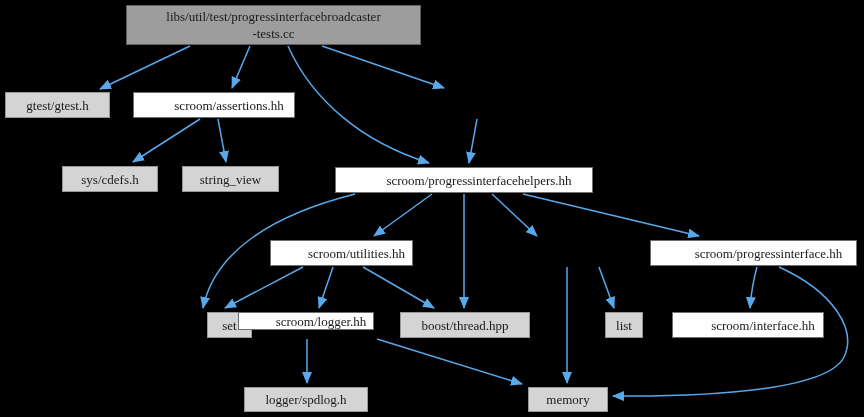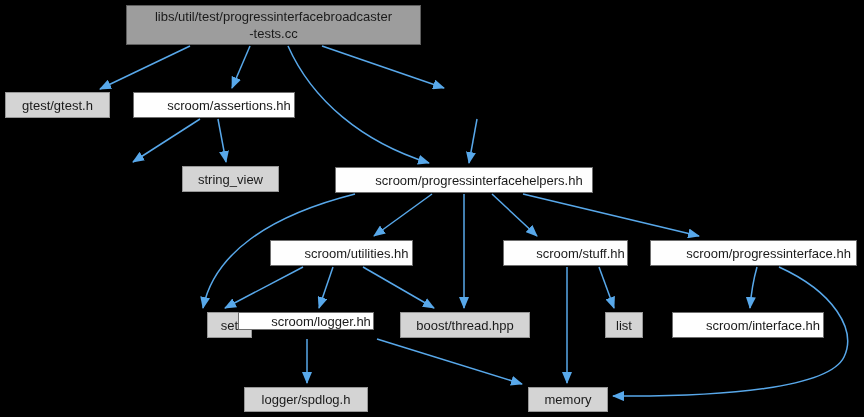--- a/index.html
+++ b/index.html
@@ -7,20 +7,21 @@
     padding: 0;
     background: #000;
     font-family: "Liberation Sans", sans-serif;
   }
   #canvas {
     position: relative;
     width: 864px;
     height: 417px;
     background: #000;
     overflow: hidden;
+    font-family: Liberation Serif, serif;
   }
   #edge-layer {
     position: absolute;
     left: 0;
     top: 0;
     pointer-events: none;
   }
   .node {
     position: absolute;
     box-sizing: border-box;
@@ -71,24 +72,24 @@
       <path d="M567,267 L567,383" class="edge" stroke="#58a8ea" marker-end="url(#arrowhead)"></path>
       <path d="M307,339 L307,383" class="edge" stroke="#58a8ea" marker-end="url(#arrowhead)"></path>
       <path d="M377,339 L522,384" class="edge" stroke="#58a8ea" marker-end="url(#arrowhead)"></path>
       <path d="M757,267 C753,281 751,295 750,308" class="edge" stroke="#58a8ea" marker-end="url(#arrowhead)"></path>
       <path d="M779,267 C834,292 857,330 844,357 C829,388 724,397 613,396" class="edge" stroke="#58a8ea" marker-end="url(#arrowhead)"></path>
     </svg>
     <div class="node root" style="left: 126px; top: 5px; width: 295px; height: 40px; color: rgb(26, 26, 26);"><span>libs/util/test/progressinterfacebroadcaster
 -tests.cc</span></div>
     <div class="node external" style="left: 5px; top: 92px; width: 105px; height: 26px; color: rgb(26, 26, 26);"><span>gtest/gtest.h</span></div>
     <div class="node internal" style="left: 133px; top: 92px; width: 162px; height: 26px; color: rgb(26, 26, 26);"><span>scroom/assertions.hh</span></div>
+    <div class="node external" style="left: 62px; top: 166px; width: 96px; height: 26px; color: rgb(26, 26, 26);"><span>sys/cdefs.h</span></div>
     <div class="node external" style="left: 182px; top: 166px; width: 97px; height: 26px; color: rgb(26, 26, 26);"><span>string_view</span></div>
     <div class="node internal" style="left: 335px; top: 167px; width: 258px; height: 26px; color: rgb(26, 26, 26);"><span>scroom/progressinterfacehelpers.hh</span></div>
     <div class="node internal" style="left: 270px; top: 240px; width: 143px; height: 26px; color: rgb(26, 26, 26);"><span>scroom/utilities.hh</span></div>
-    <div class="node internal" style="left: 503px; top: 240px; width: 125px; height: 26px; color: rgb(26, 26, 26);"><span>scroom/stuff.hh</span></div>
     <div class="node internal" style="left: 650px; top: 240px; width: 207px; height: 26px; color: rgb(26, 26, 26);"><span>scroom/progressinterface.hh</span></div>
     <div class="node external" style="left: 171px; top: 312px; width: 45px; height: 26px; color: rgb(26, 26, 26); margin-left: 36px;"><span>set</span></div>
     <div class="node internal" style="left: 238px; top: 312px; width: 136px; height: 18px; color: rgb(26, 26, 26);"><span>scroom/logger.hh</span></div>
     <div class="node external" style="left: 400px; top: 312px; width: 130px; height: 26px; color: rgb(26, 26, 26);"><span>boost/thread.hpp</span></div>
     <div class="node external" style="left: 605px; top: 312px; width: 38px; height: 26px; color: rgb(26, 26, 26);"><span>list</span></div>
     <div class="node internal" style="left: 672px; top: 312px; width: 152px; height: 26px; color: rgb(26, 26, 26); align-items: center;"><span>scroom/interface.hh</span></div>
     <div class="node external" style="left: 244px; top: 387px; width: 124px; height: 25px; color: rgb(26, 26, 26);"><span>logger/spdlog.h</span></div>
     <div class="node external" style="left: 528px; top: 387px; width: 80px; height: 25px; color: rgb(26, 26, 26);"><span>memory</span></div>
   </div>
 

